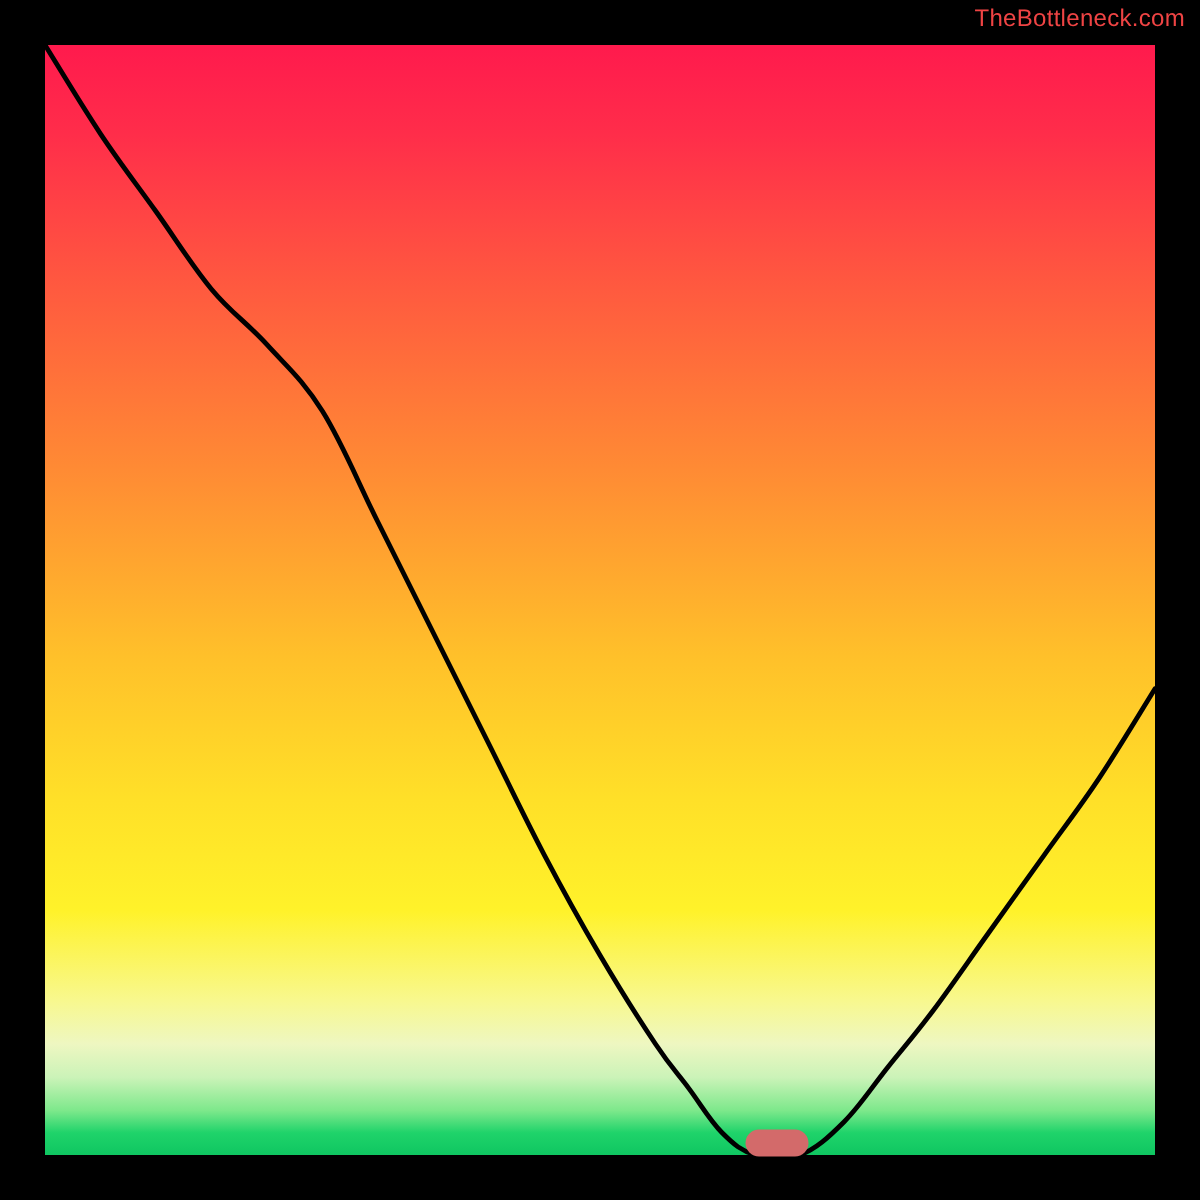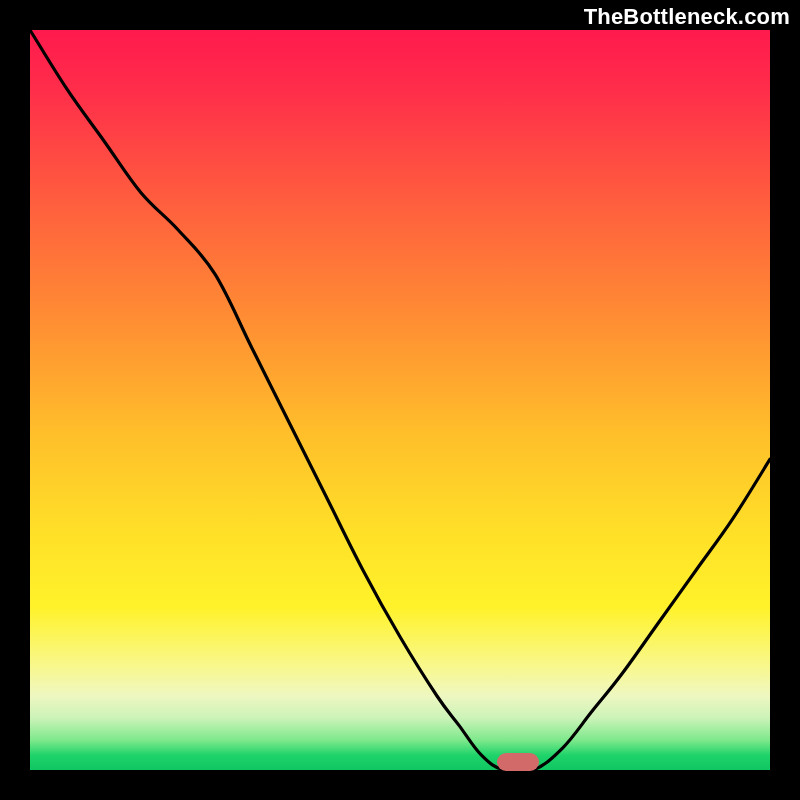--- a/index.html
+++ b/index.html
@@ -16,23 +16,23 @@
     left: 0;
     top: 0;
     width: 800px;
     height: 800px;
     background: #000;
   }
   .watermark {
     position: absolute;
     top: 4px;
     right: 10px;
-    color: #ffffff;
-    font-size: 22px;
-    font-weight: 700;
+    color: #ef4444;
+    font-size: 16px;
+    font-weight: 400;
     letter-spacing: 0.2px;
     user-select: none;
   }
   .plot-area {
     position: absolute;
     left: 30px;
     top: 30px;
     width: 740px;
     height: 740px;
     

